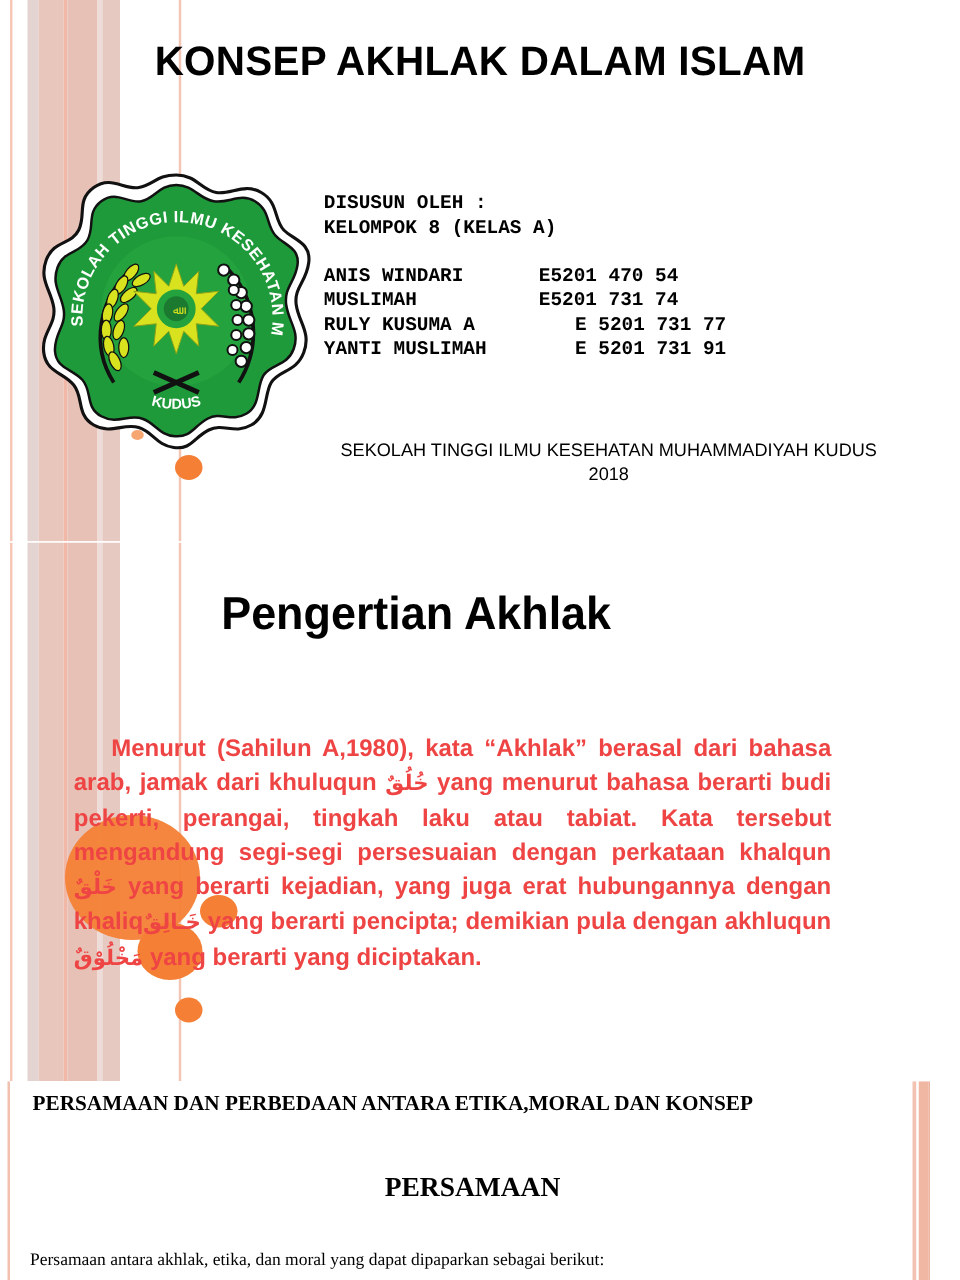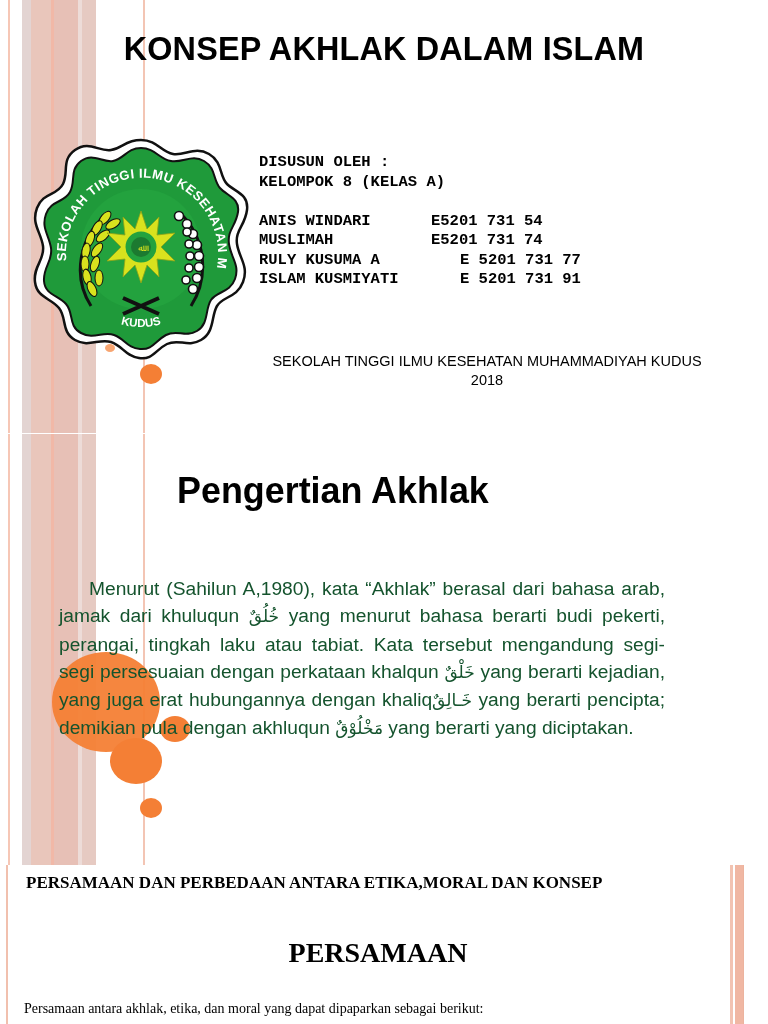--- a/index.html
+++ b/index.html
@@ -34,35 +34,35 @@
     .authors .nm { display: inline-block; width: 172px; }
     .authors .row.indent .id { margin-left: 29px; text-align: center; }
     .blank { height: 19.5px; }
     .school { position: absolute; left: 244px; top: 352px; width: 486px; text-align: center;
       font-size: 14.5px; line-height: 19px; }
     .dot { position: absolute; border-radius: 50%; background: #f47f35; }
 
     
     .title2 { position: absolute; top: 36px; left: 177px; font-size: 37px; font-weight: bold;
       transform: scaleX(0.97); transform-origin: left; }
-    .para { position: absolute; left: 59px; top: 141px; width: 606px; font-size: 19.2px;
-      font-weight: normal; line-height: 27.3px; text-align: justify; color: #14532d; }
+    .para { position: absolute; left: 59px; top: 152px; width: 606px; font-size: 19.2px;
+      font-weight: bold; line-height: 27.3px; text-align: justify; color: #ef4444; }
     .para .indent { display: inline-block; width: 30px; }
     .arab { font-family: "DejaVu Sans", sans-serif; font-size: 17px; }
 
     
     .s3-stripe-left { position: absolute; top: 0; bottom: 0; left: 6px; width: 2px; background: #f1c0ae; }
     .s3-right { position: absolute; top: 0; bottom: 0; left: 730px; width: 38px; }
     .s3-right .a { position: absolute; top: 0; bottom: 0; left: 0; width: 3px; background: #f2c3b2; }
     .s3-right .b { position: absolute; top: 0; bottom: 0; left: 5px; width: 8px; background: #f0b7a3; }
     .s3-right .c { position: absolute; top: 0; bottom: 0; left: 13px; width: 25px; background: #ecb39e; }
     .s3-h { position: absolute; left: 26px; top: 8px; width: 660px; font-family: "Liberation Serif", serif;
       font-weight: bold; font-size: 17px; line-height: 20px; }
     .s3-sub { position: absolute; left: 0; top: 72px; width: 756px; text-align: center;
-      font-family: "Liberation Serif", serif; font-weight: bold; font-size: 28px; }
+      font-family: "Liberation Serif", serif; font-weight: bold; font-size: 22px; }
     .s3-p { position: absolute; left: 24px; top: 136px; font-family: "Liberation Serif", serif;
       font-size: 14px; white-space: nowrap; }
   </style>
 </head>
 <body>
 
 <section class="slide" id="slide1">
   <div class="stripes">
     <div class="stripe s-line1"></div>
       <div class="stripe s-band1"></div>
@@ -138,32 +138,32 @@
       <text y="4" text-anchor="middle" font-size="9" fill="#d9e21e" font-family="DejaVu Sans, sans-serif">ﷲ</text>
     </g>
   </svg>
 
   <div class="authors">
     <div>DISUSUN OLEH :</div>
     <div>KELOMPOK 8 (KELAS A)</div>
     <div class="blank"></div>
     <div class="row">
       <span class="nm">ANIS WINDARI</span>
-      <span class="id">E5201 731 54</span>
+      <span class="id">E5201 470 54</span>
     </div>
     <div class="row">
       <span class="nm">MUSLIMAH</span>
       <span class="id">E5201 731 74</span>
     </div>
     <div class="row indent">
       <span class="nm">RULY KUSUMA A</span>
       <span class="id">E 5201 731 77</span>
     </div>
     <div class="row indent">
-      <span class="nm">ISLAM KUSMIYATI</span>
+      <span class="nm">YANTI MUSLIMAH</span>
       <span class="id">E 5201 731 91</span>
     </div>
   </div>
 
   <div class="school">
     <div>SEKOLAH TINGGI ILMU KESEHATAN MUHAMMADIYAH KUDUS</div>
     <div>2018</div>
   </div>
 
   <div class="dot" style="left:140px; top:364px; width:22px; height:20px;"></div>

